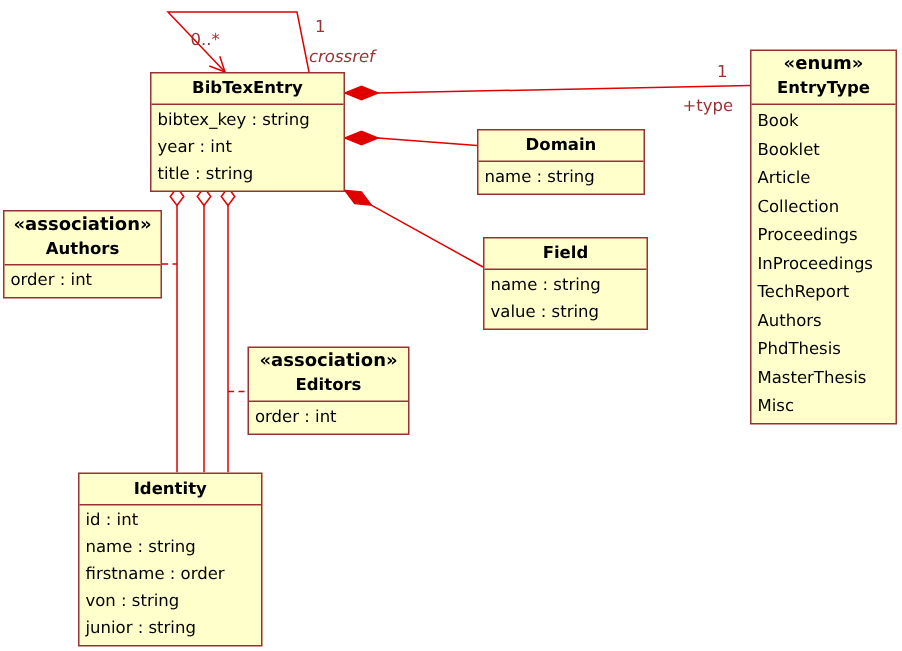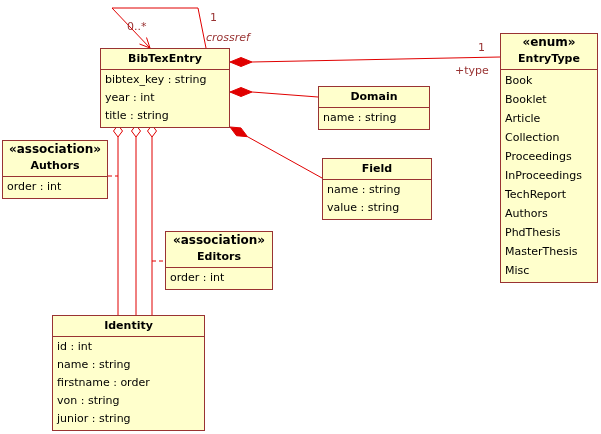--- a/index.html
+++ b/index.html
@@ -148,21 +148,21 @@
   <div class="uml-class" style="left:165px; top:231px; width:108px;">
     <div class="uml-head">
       <div class="uml-stereo">«association»</div>
       <div class="uml-title">Editors</div>
     </div>
     <div class="uml-attrs">
       <div class="uml-attr">order : int</div>
     </div>
   </div>
 
-  <div class="uml-class" style="left:52px; top:315px; width:153px;">
+  <div class="uml-class" style="left:52px; top:315px; width:123px;">
     <div class="uml-head">
       <div class="uml-title">Identity</div>
     </div>
     <div class="uml-attrs">
       <div class="uml-attr">id : int</div>
       <div class="uml-attr">name : string</div>
       <div class="uml-attr">firstname : order</div>
       <div class="uml-attr">von : string</div>
       <div class="uml-attr">junior : string</div>
     </div>

